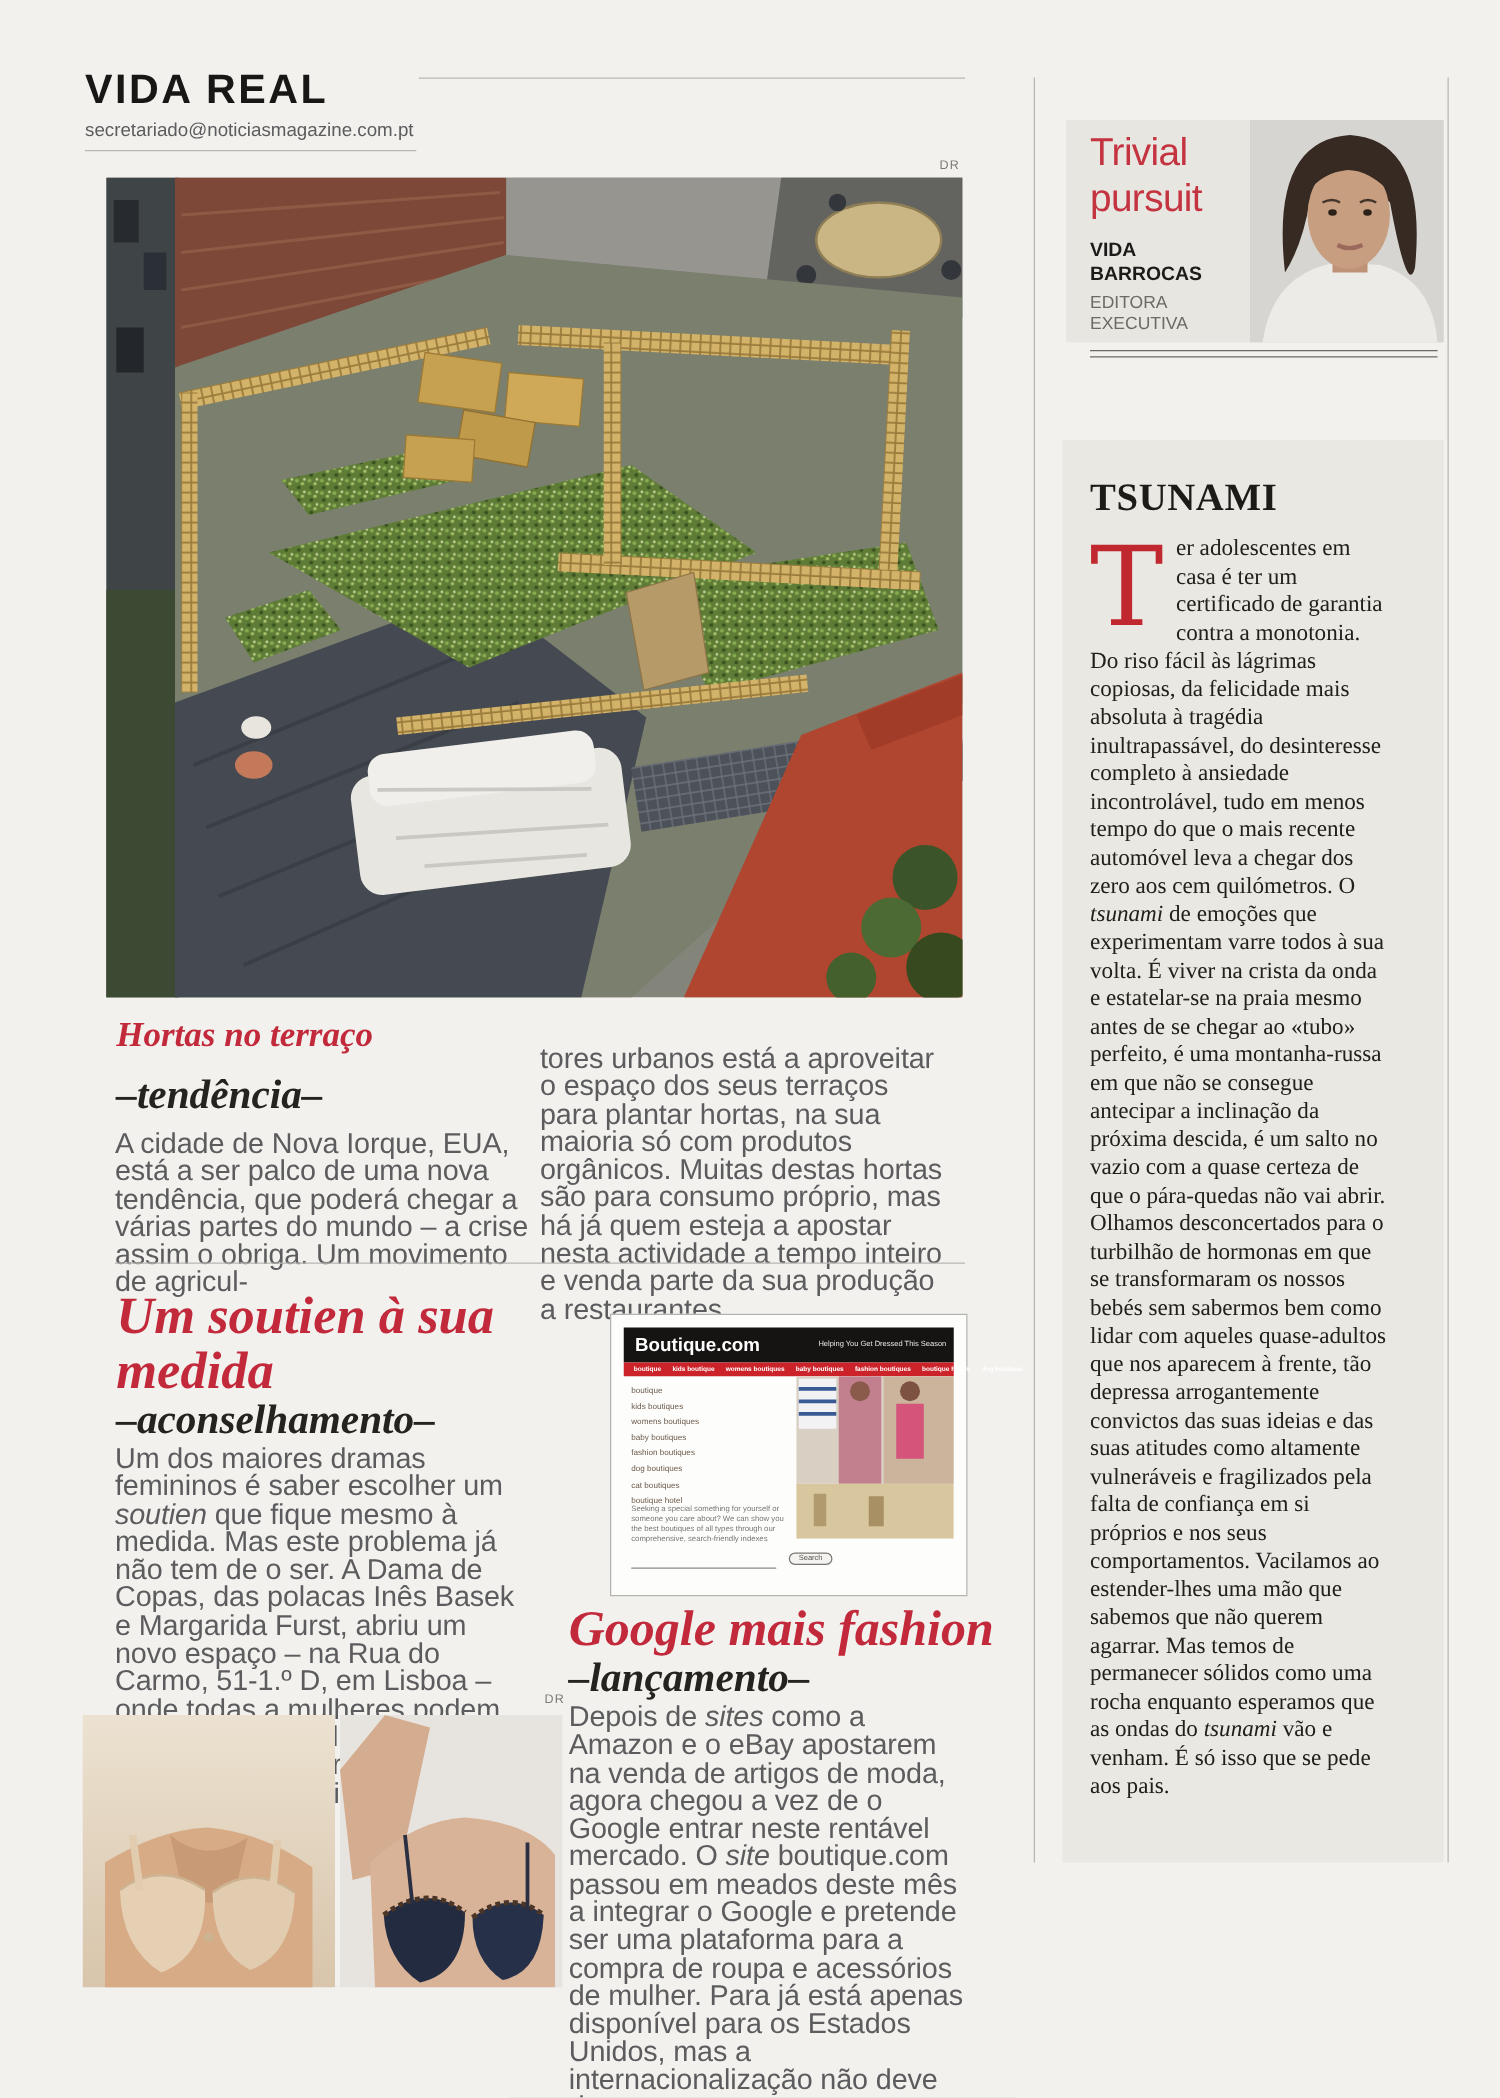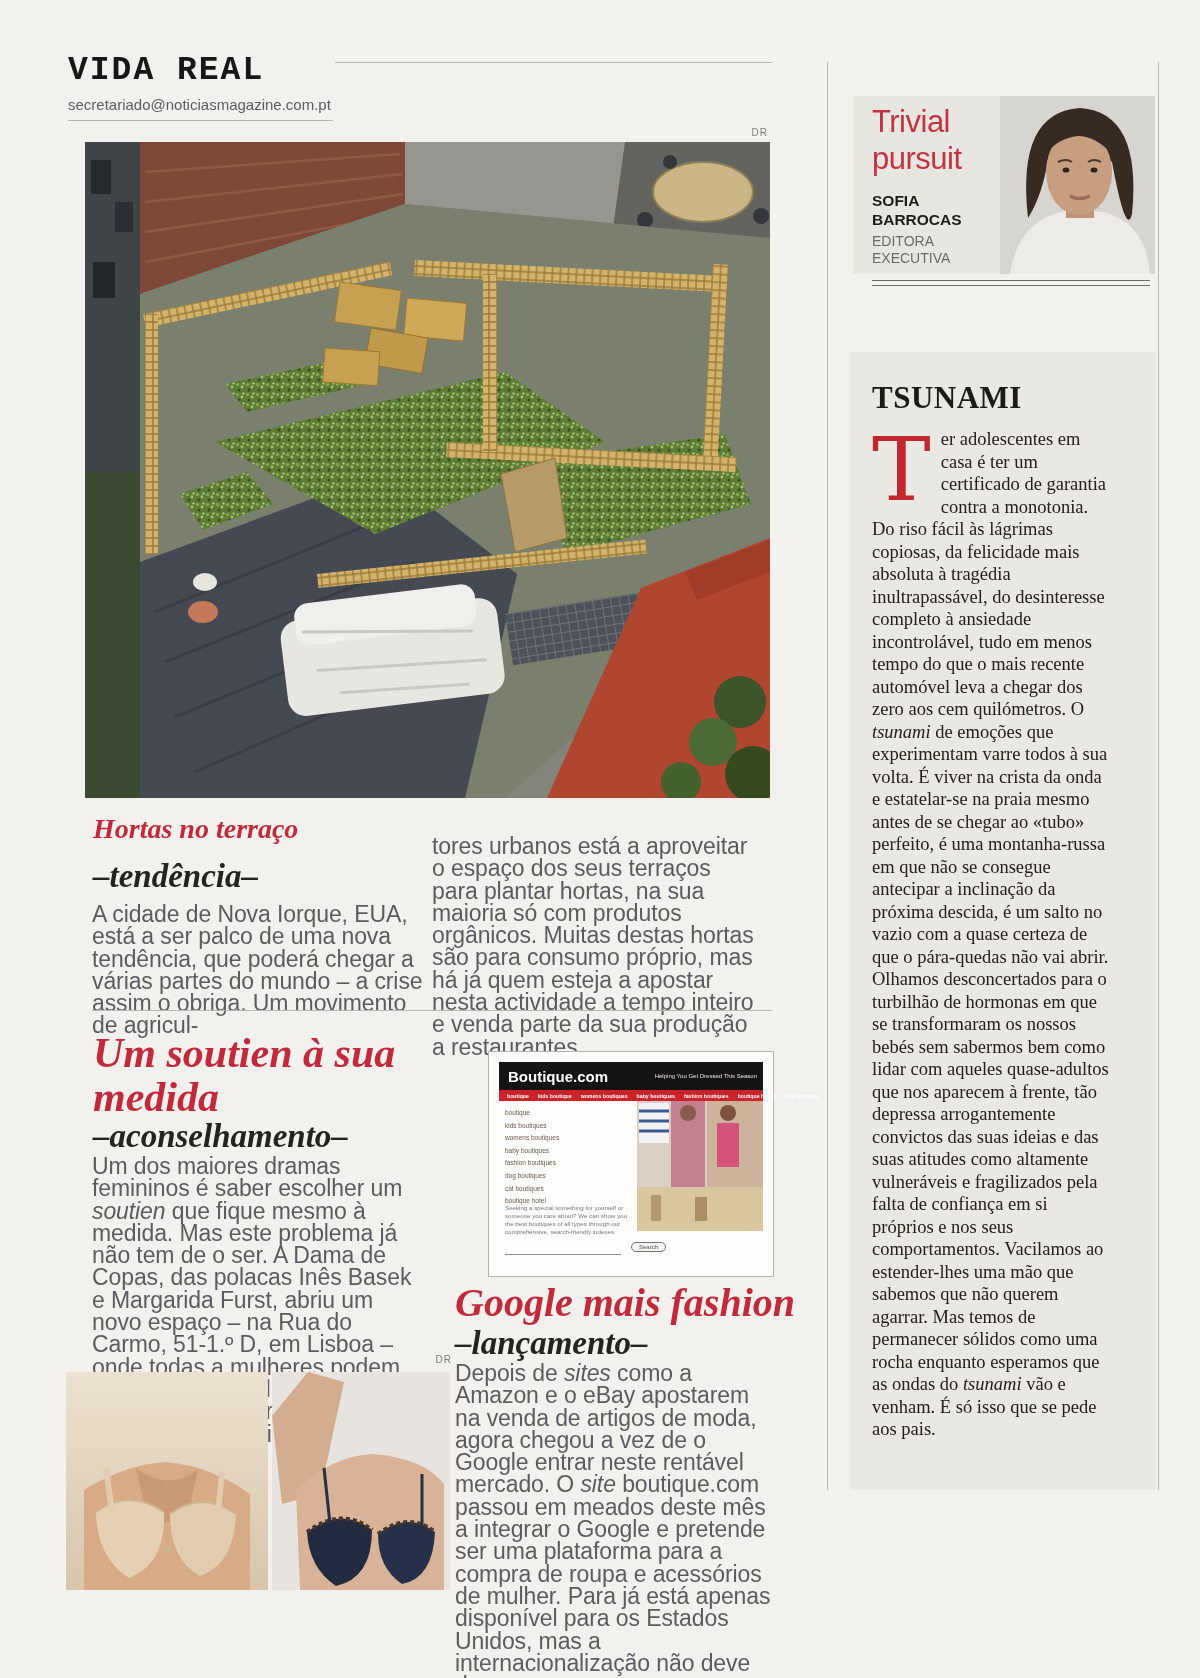--- a/index.html
+++ b/index.html
@@ -1,21 +1,21 @@
 <!DOCTYPE html>
 <html><head>
 <meta charset="utf-8">
 <style>
   html,body{margin:0;padding:0;background:#dddcd8;}
   #page{position:relative;width:1200px;height:1678px;background:#f2f1ee;overflow:hidden;
         font-family:"Liberation Sans","DejaVu Sans",sans-serif;}
   .abs{position:absolute;}
   .rule{position:absolute;background:#b9b7b2;}
   
-  .section-label{font-family:Liberation Mono, monospace;font-weight:bold;
+  .section-label{font-family:Liberation Sans, sans-serif;font-weight:bold;
                  font-size:33px;letter-spacing:2px;color:#181715;}
   .email{font-size:15px;color:#5c5c5e;}
   .credit{font-size:10px;color:#7c7b77;letter-spacing:1px;text-align:right;}
   
   .red-h{font-family:"Liberation Serif","DejaVu Serif",serif;font-style:italic;font-weight:bold;
          color:#c2293b;line-height:1.02;}
   .kicker{font-family:"Liberation Serif","DejaVu Serif",serif;font-style:italic;font-weight:bold;
           color:#252320;line-height:1.0;}
   .body-sans{font-size:23px;line-height:22.3px;color:#5c5c5e;letter-spacing:-0.1px;}
   .body-sans .ital{font-style:italic;}
@@ -223,21 +223,21 @@
   <div class="abs footer" style="left:68px;top:1684px;">
     <span class="b">10</span>
     <span class="b">Noticias</span>
     <span>Magazine</span>
     <span class="date">28.NOV.2010</span>
   </div>
 
   <div class="abs" style="left:853px;top:96px;width:302px;height:178px;background:#e7e6e1;"></div>
   <div class="abs triv-title" style="left:872px;top:104px;">Trivial</div>
   <div class="abs triv-title" style="left:872px;top:141px;">pursuit</div>
-  <div class="abs triv-author" style="left:872px;top:191px;">SOFIA</div>
+  <div class="abs triv-author" style="left:872px;top:191px;">VIDA</div>
   <div class="abs triv-author" style="left:872px;top:210px;">BARROCAS</div>
   <div class="abs triv-role" style="left:872px;top:233px;">EDITORA</div>
   <div class="abs triv-role" style="left:872px;top:250px;">EXECUTIVA</div>
   <svg class="abs" style="left:1000px;top:96px;" width="155" height="178" viewBox="0 0 155 178">
     <rect width="155" height="178" fill="#d6d5d1"></rect>
     <path d="M28 122 Q16 16 80 12 Q142 16 132 118 Q126 142 112 66 Q74 34 48 64 Q42 100 28 122 Z" fill="#362a22"></path>
     <path d="M10 178 Q18 122 70 114 L104 116 Q146 128 150 178 Z" fill="#ecebe7"></path>
     <rect x="66" y="96" width="28" height="26" fill="#bd9276"></rect>
     <ellipse cx="79" cy="76" rx="33" ry="43" fill="#c89e80"></ellipse>
     <path d="M46 58 Q40 26 80 22 Q122 26 114 60 Q96 40 78 40 Q58 42 46 58 Z" fill="#362a22"></path>

